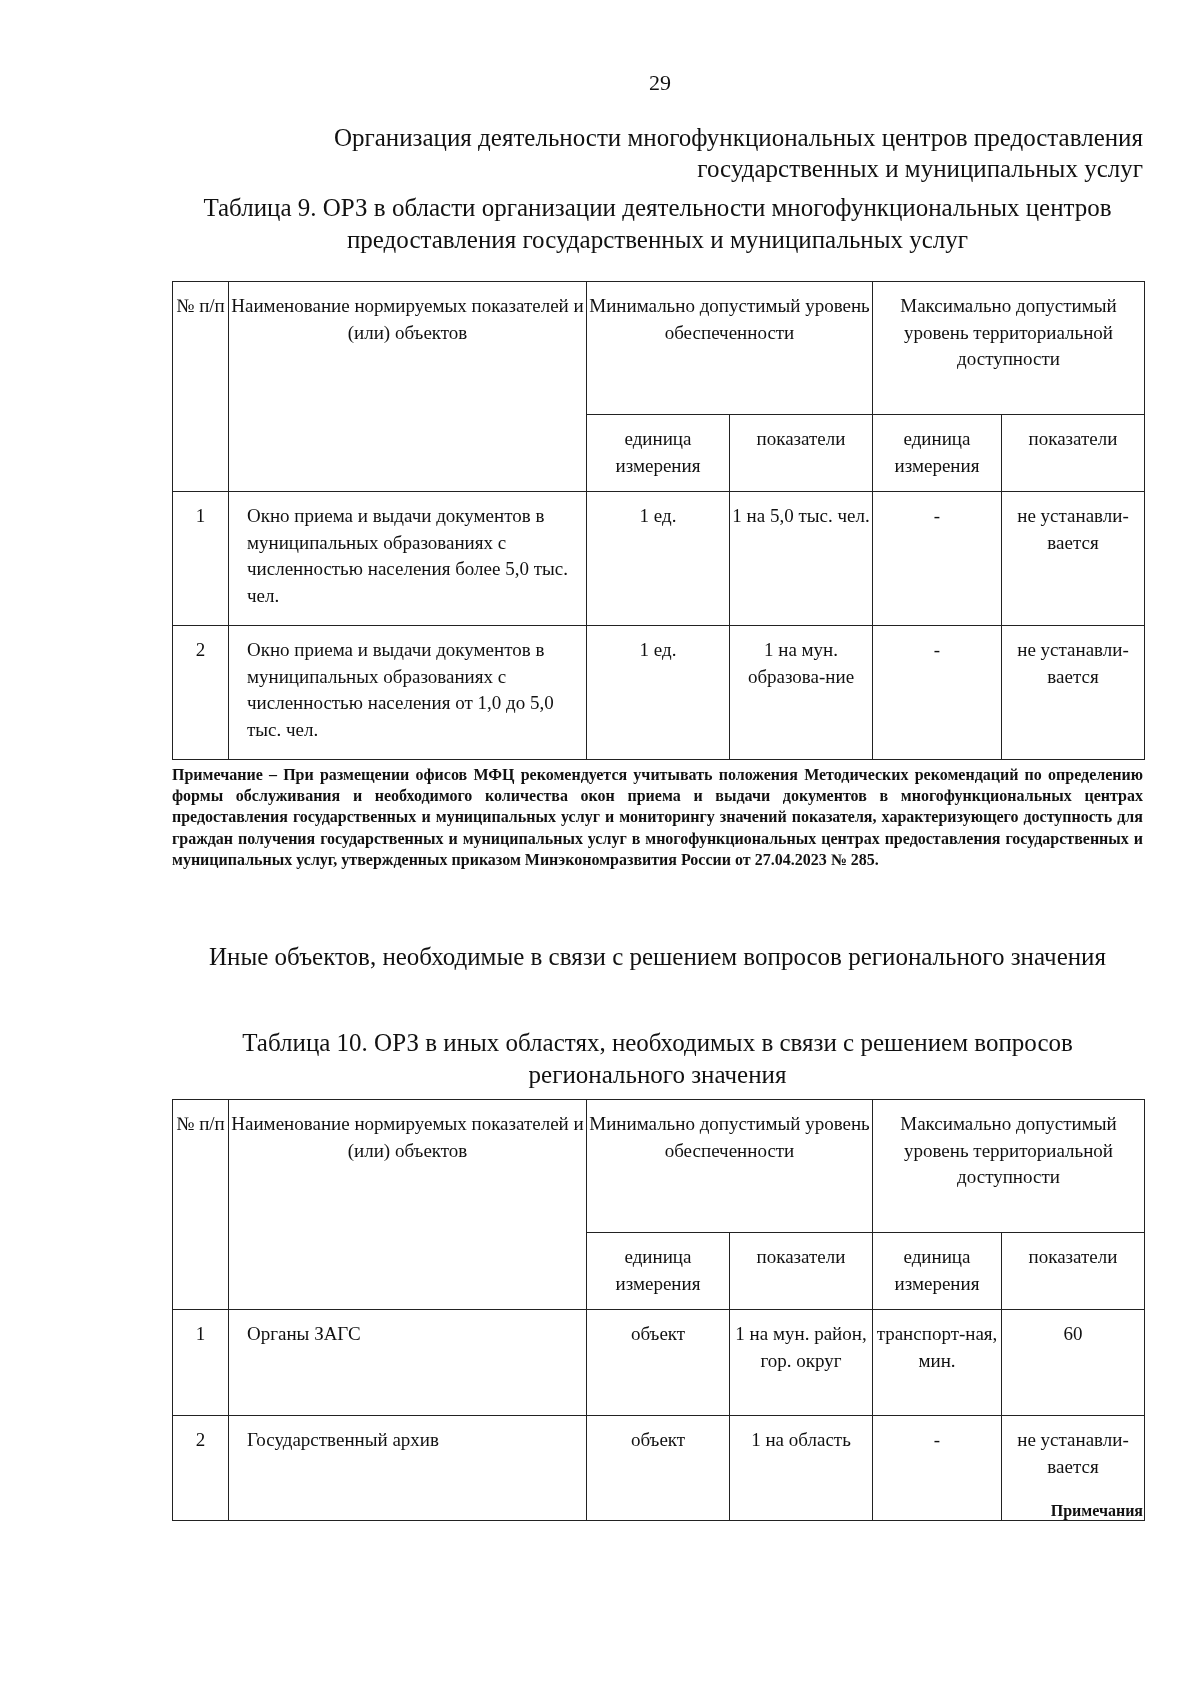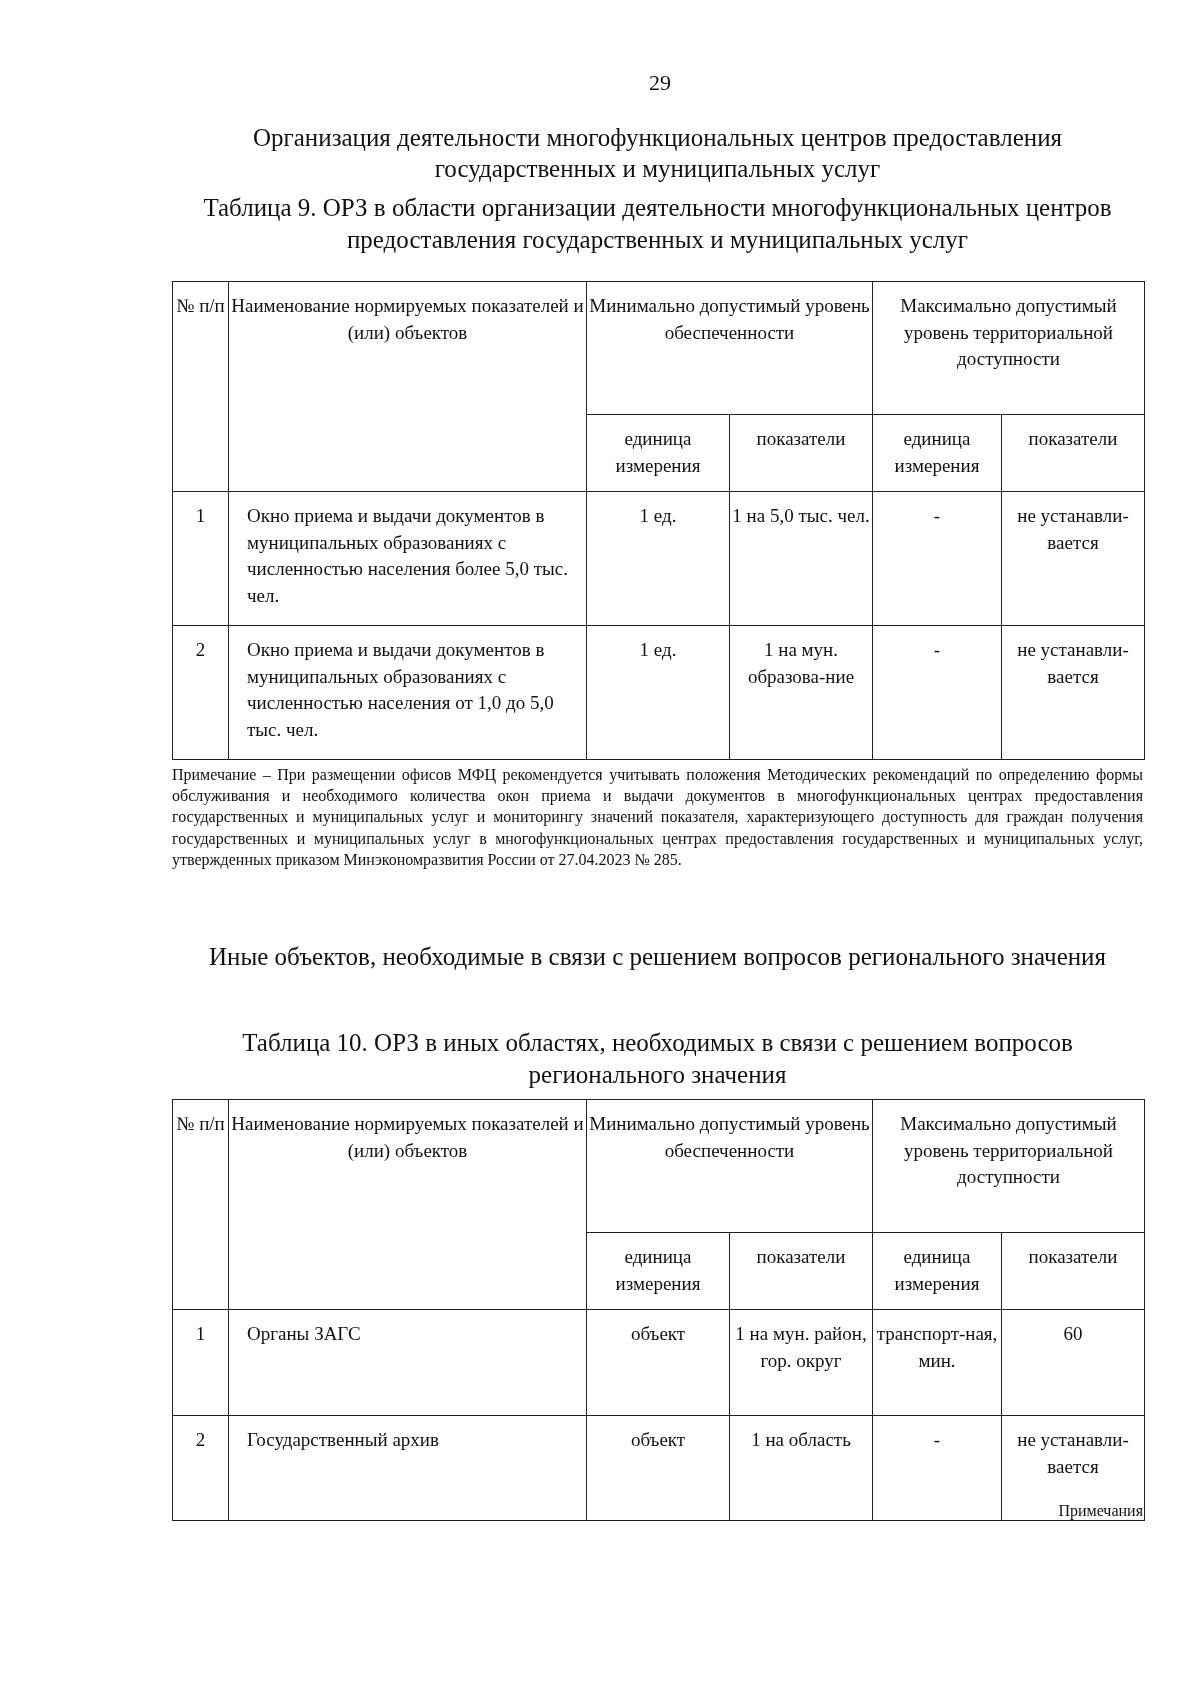--- a/index.html
+++ b/index.html
@@ -5,21 +5,21 @@
   html, body { margin: 0; padding: 0; background: #ffffff; }
   body {
     width: 1200px; height: 1697px; position: relative; overflow: hidden;
     font-family: "Liberation Serif", "DejaVu Serif", serif; color: #111;
   }
   .abs { position: absolute; }
   .page-num { left: 0; width: 1320px; top: 70px; text-align: center; font-size: 22px; }
   .heading {
     left: 172px; width: 971px; text-align: center; font-size: 25px; line-height: 31px;
   }
-  .t1-section { top: 122px; }
+  .t1-section { top: 122px; text-align: right; }
   .t1-caption { top: 192px; line-height: 32px; }
   .t2-section { top: 941px; }
   .t2-caption { top: 1027px; line-height: 32px; }
 
   table.orz {
     position: absolute; left: 172px; width: 972px;
     border-collapse: collapse; table-layout: fixed;
     font-size: 19px; line-height: 26.5px;
   }
   table.orz td, table.orz th {
@@ -28,20 +28,21 @@
   }
   table.orz th { padding-top: 11px; }
   table.orz td { padding-top: 11px; }
   table.orz td.name { text-align: left; padding-left: 18px; }
   .t1 { top: 281px; }
   .t2 { top: 1099px; }
 
   .note {
     left: 172px; width: 971px; font-size: 16px; line-height: 21.2px;
     text-align: justify;
+    font-weight: bold;
   }
   .note1 { top: 764px; }
   .note2 { top: 1500px; text-align: right; }
 </style>
 </head>
 <body>
 
 <div class="abs page-num">29</div>
 
 <div class="abs heading t1-section">Организация деятельности многофункциональных центров предоставления государственных и муниципальных услуг</div>

